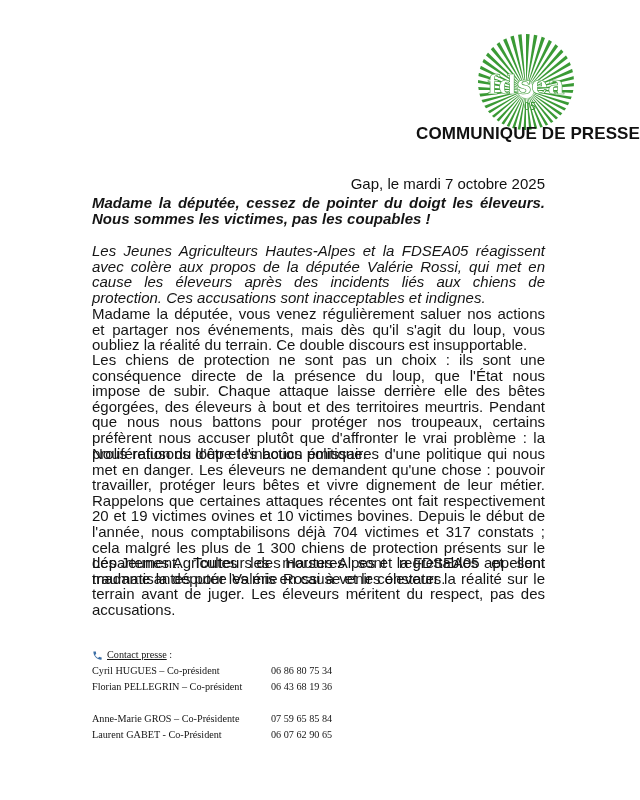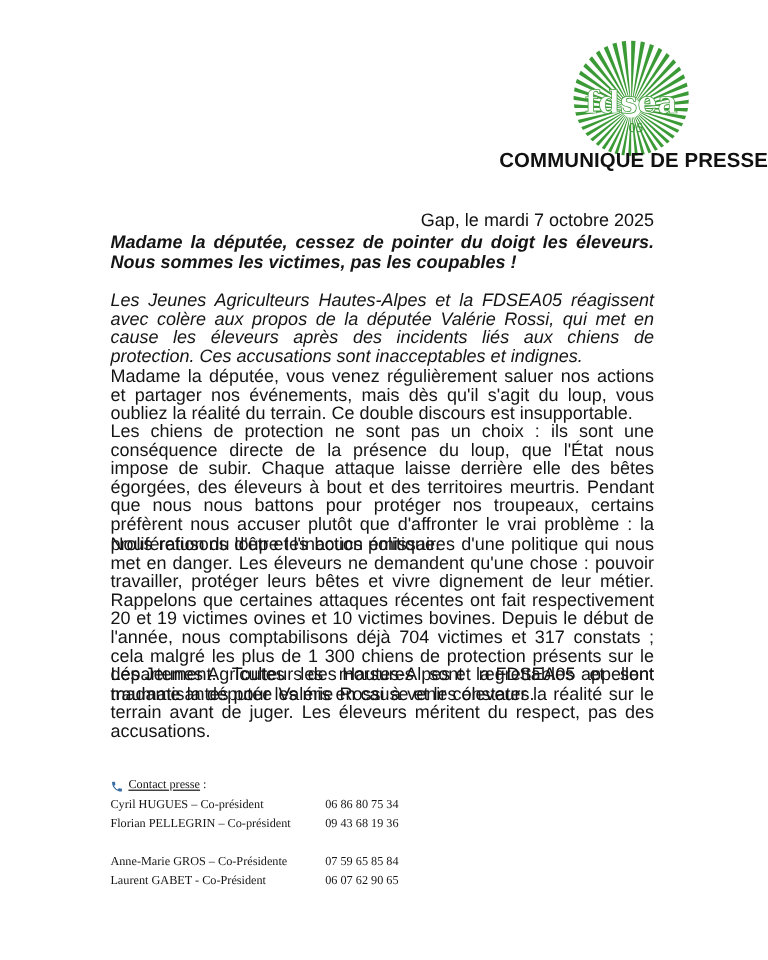--- a/index.html
+++ b/index.html
@@ -118,21 +118,21 @@
       </svg>
       <span><span class="lbl">Contact presse</span><span> :</span></span>
     </div>
 
     <div class="row">
       <span class="name">Cyril HUGUES – Co-président</span>
       <span>06 86 80 75 34</span>
     </div>
     <div class="row">
       <span class="name">Florian PELLEGRIN – Co-président</span>
-      <span>09 43 68 19 36</span>
+      <span>06 43 68 19 36</span>
     </div>
 
     <div class="gap"></div>
 
     <div class="row">
       <span class="name">Anne-Marie GROS – Co-Présidente</span>
       <span>07 59 65 85 84</span>
     </div>
     <div class="row">
       <span class="name">Laurent GABET - Co-Président</span>

